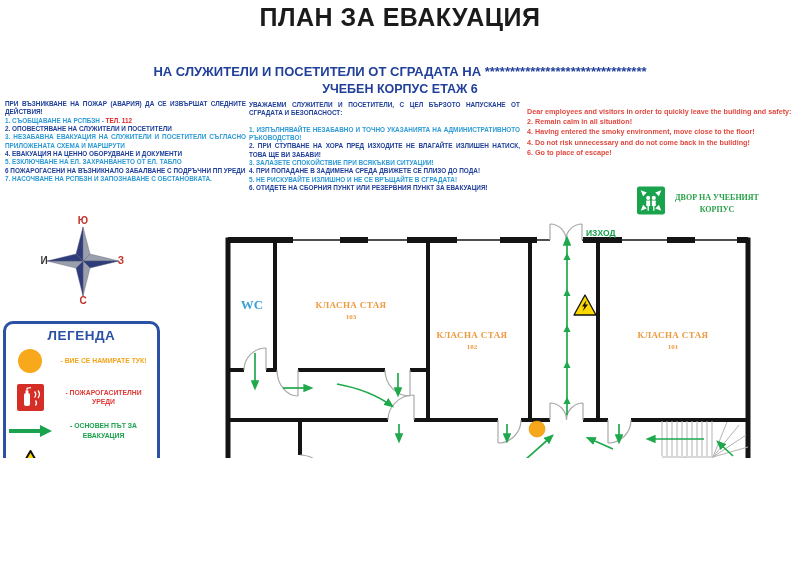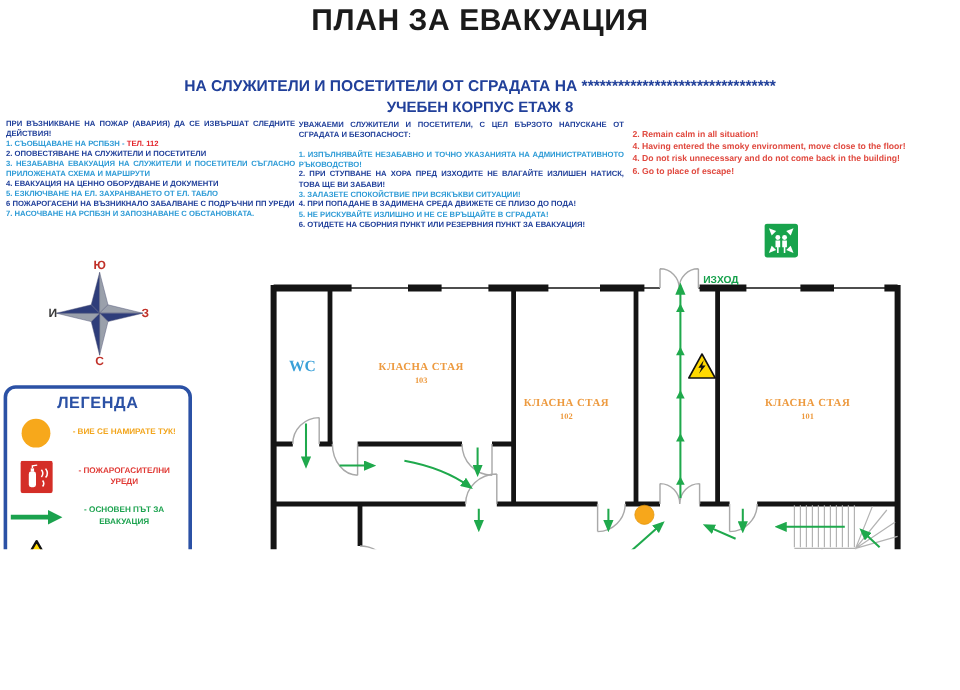--- a/index.html
+++ b/index.html
@@ -40,21 +40,21 @@
   .website{left:706px;top:564px;width:94px;text-align:center;color:#e02020;font-weight:bold;
            font-style:italic;font-size:7.5px;}
 </style>
 </head>
 <body>
 
 <div class="page">
 
   <div class="abs title-bg">ПЛАН ЗА ЕВАКУАЦИЯ</div>
   <div class="abs sub1">НА СЛУЖИТЕЛИ И ПОСЕТИТЕЛИ ОТ СГРАДАТА НА ********************************</div>
-  <div class="abs sub2">УЧЕБЕН КОРПУС  ЕТАЖ 8</div>
+  <div class="abs sub2">УЧЕБЕН КОРПУС  ЕТАЖ 6</div>
 
   <div class="abs col col-left">
     <div class="dark">ПРИ ВЪЗНИКВАНЕ НА ПОЖАР (АВАРИЯ) ДА СЕ ИЗВЪРШАТ СЛЕДНИТЕ ДЕЙСТВИЯ!</div>
     <div class="light"><span>1. СЪОБЩАВАНЕ  НА РСПБЗН - </span><span class="red">ТЕЛ. 112</span></div>
     <div class="dark">2. ОПОВЕСТЯВАНЕ НА СЛУЖИТЕЛИ И ПОСЕТИТЕЛИ</div>
     <div class="light">3. НЕЗАБАВНА ЕВАКУАЦИЯ НА СЛУЖИТЕЛИ И ПОСЕТИТЕЛИ СЪГЛАСНО ПРИЛОЖЕНАТА СХЕМА И МАРШРУТИ</div>
     <div class="dark">4. ЕВАКУАЦИЯ НА ЦЕННО ОБОРУДВАНЕ И ДОКУМЕНТИ</div>
     <div class="light">5. ЕЗКЛЮЧВАНЕ НА ЕЛ. ЗАХРАНВАНЕТО ОТ ЕЛ. ТАБЛО</div>
     <div class="dark">6 ПОЖАРОГАСЕНИ НА ВЪЗНИКНАЛО ЗАБАЛВАНЕ С ПОДРЪЧНИ ПП УРЕДИ</div>
     <div class="light">7. НАСОЧВАНЕ НА РСПБЗН И ЗАПОЗНАВАНЕ С ОБСТАНОВКАТА.</div>
@@ -65,39 +65,41 @@
     <div class="gap8"></div>
     <div class="light">1.  ИЗПЪЛНЯВАЙТЕ  НЕЗАБАВНО  И  ТОЧНО  УКАЗАНИЯТА  НА АДМИНИСТРАТИВНОТО РЪКОВОДСТВО!</div>
     <div class="dark">2. ПРИ СТУПВАНЕ НА ХОРА ПРЕД ИЗХОДИТЕ НЕ ВЛАГАЙТЕ ИЗЛИШЕН НАТИСК, ТОВА ЩЕ ВИ ЗАБАВИ!</div>
     <div class="light">3. ЗАЛАЗЕТЕ СПОКОЙСТВИЕ ПРИ ВСЯКЪКВИ СИТУАЦИИ!</div>
     <div class="dark">4. ПРИ ПОПАДАНЕ В ЗАДИМЕНА СРЕДА ДВИЖЕТЕ СЕ ПЛИЗО ДО ПОДА!</div>
     <div class="light">5. НЕ РИСКУВАЙТЕ ИЗЛИШНО И НЕ СЕ ВРЪЩАЙТЕ В СГРАДАТА!</div>
     <div class="dark">6. ОТИДЕТЕ НА СБОРНИЯ ПУНКТ ИЛИ РЕЗЕРВНИЯ ПУНКТ ЗА ЕВАКУАЦИЯ!</div>
   </div>
 
   <div class="abs col-right">
+    <div>Dear employees and visitors in order to quickly leave the building and safety:</div>
     <div>2. Remain calm in all situation!</div>
     <div>4. Having entered the smoky environment, move close to the floor!</div>
     <div>4. Do not risk unnecessary and do not come back in the building!</div>
     <div>6. Go to place of escape!</div>
   </div>
 
   <svg class="abs" style="left:637px;top:186px;" width="28" height="29" viewBox="0 0 30 30">
     <rect x="0" y="0" width="30" height="30" rx="2.5" fill="#18a34c"></rect>
     <g fill="#fff">
       <polygon points="4,4 10.5,6.5 6.5,10.5"></polygon>
         <polygon points="26,4 23.5,10.5 19.5,6.5"></polygon>
       <polygon points="4,26 6.5,19.5 10.5,23.5"></polygon>
         <polygon points="26,26 19.5,23.5 23.5,19.5"></polygon>
       <circle cx="12" cy="12.2" r="2.2"></circle>
         <path d="M9.9,15h4.2v6h-1.4v5h-1.4v-5h-1.4z"></path>
       <circle cx="18" cy="12.2" r="2.2"></circle>
         <path d="M15.9,15h4.2v6h-1.4v5h-1.4v-5h-1.4z"></path>
     </g>
   </svg>
+  <div class="abs asm-note-label">ДВОР НА УЧЕБНИЯТ КОРПУС</div>
 
   <svg class="abs" style="left:36px;top:212px;" width="94" height="96" viewBox="36 212 94 96">
     <g stroke="#55597a" stroke-width=".4">
       <polygon points="83,227 83,261 76,254" fill="#2e3d7a"></polygon>
         <polygon points="83,227 83,261 90,254" fill="#9aa0ab"></polygon>
       <polygon points="119,261 83,261 90,254" fill="#9aa0ab"></polygon>
         <polygon points="119,261 83,261 90,268" fill="#2e3d7a"></polygon>
       <polygon points="83,296 83,261 90,268" fill="#9aa0ab"></polygon>
         <polygon points="83,296 83,261 76,268" fill="#2e3d7a"></polygon>
       <polygon points="47,261 83,261 76,268" fill="#9aa0ab"></polygon>

